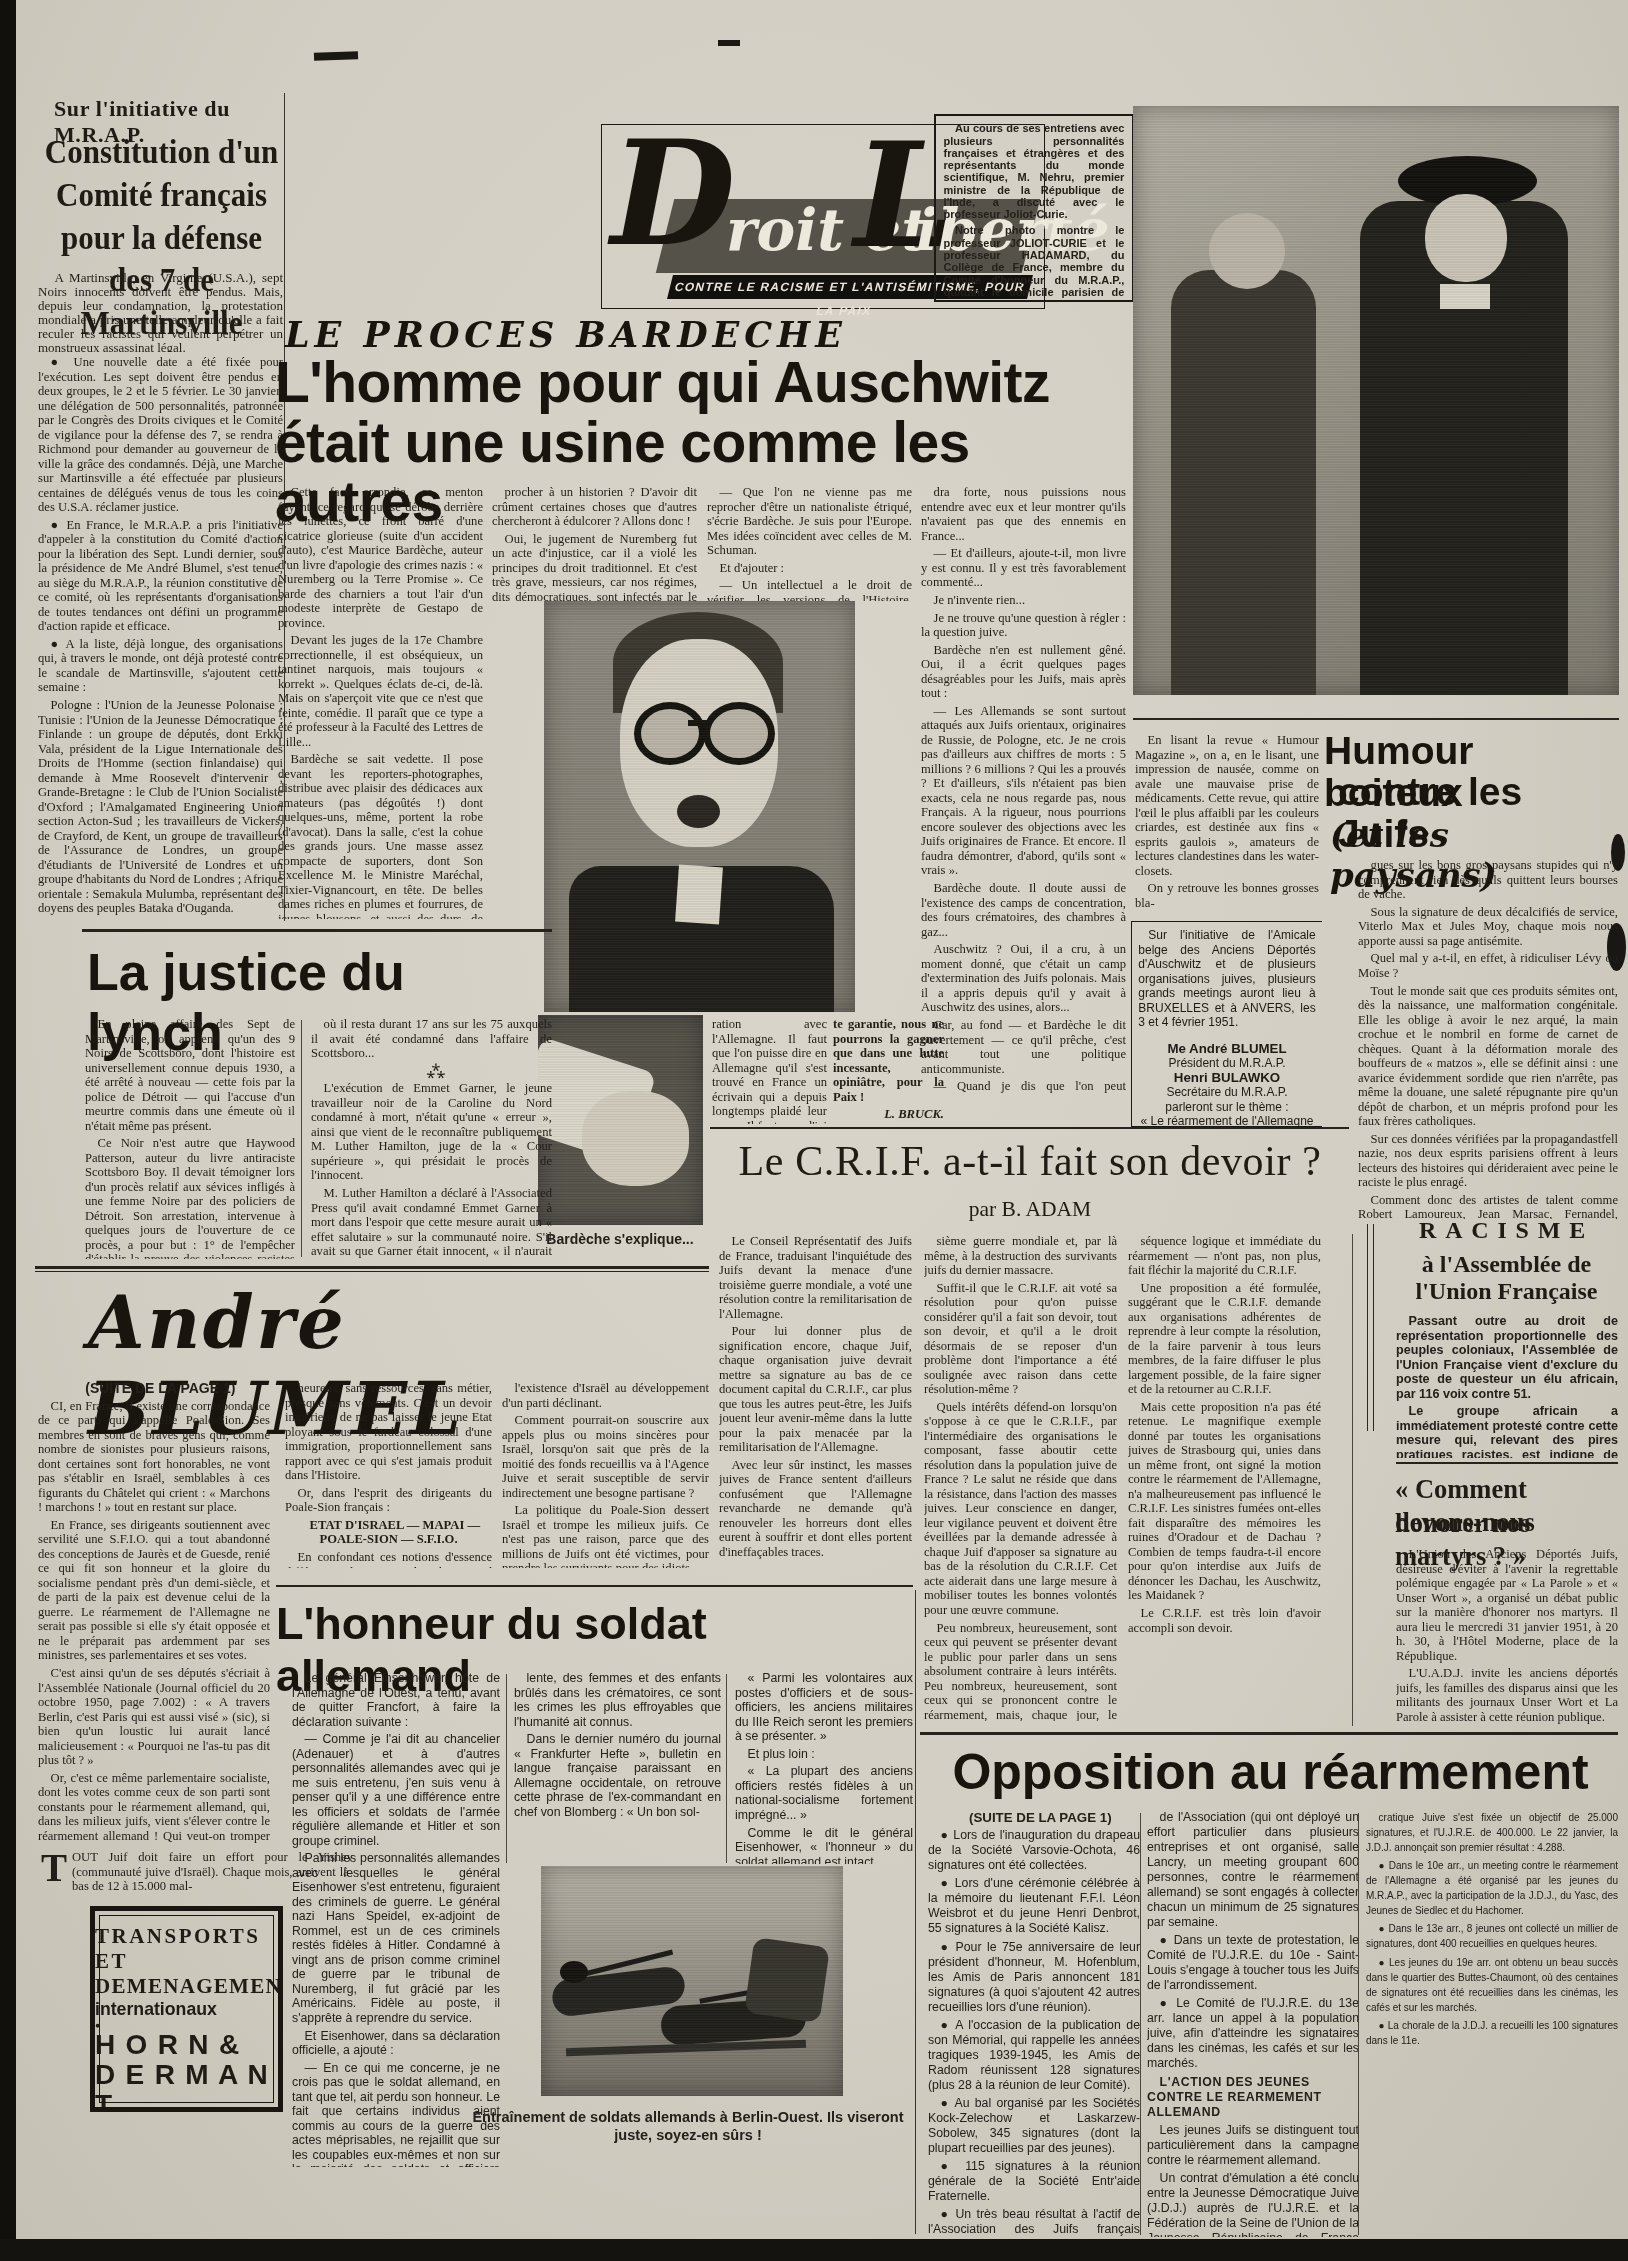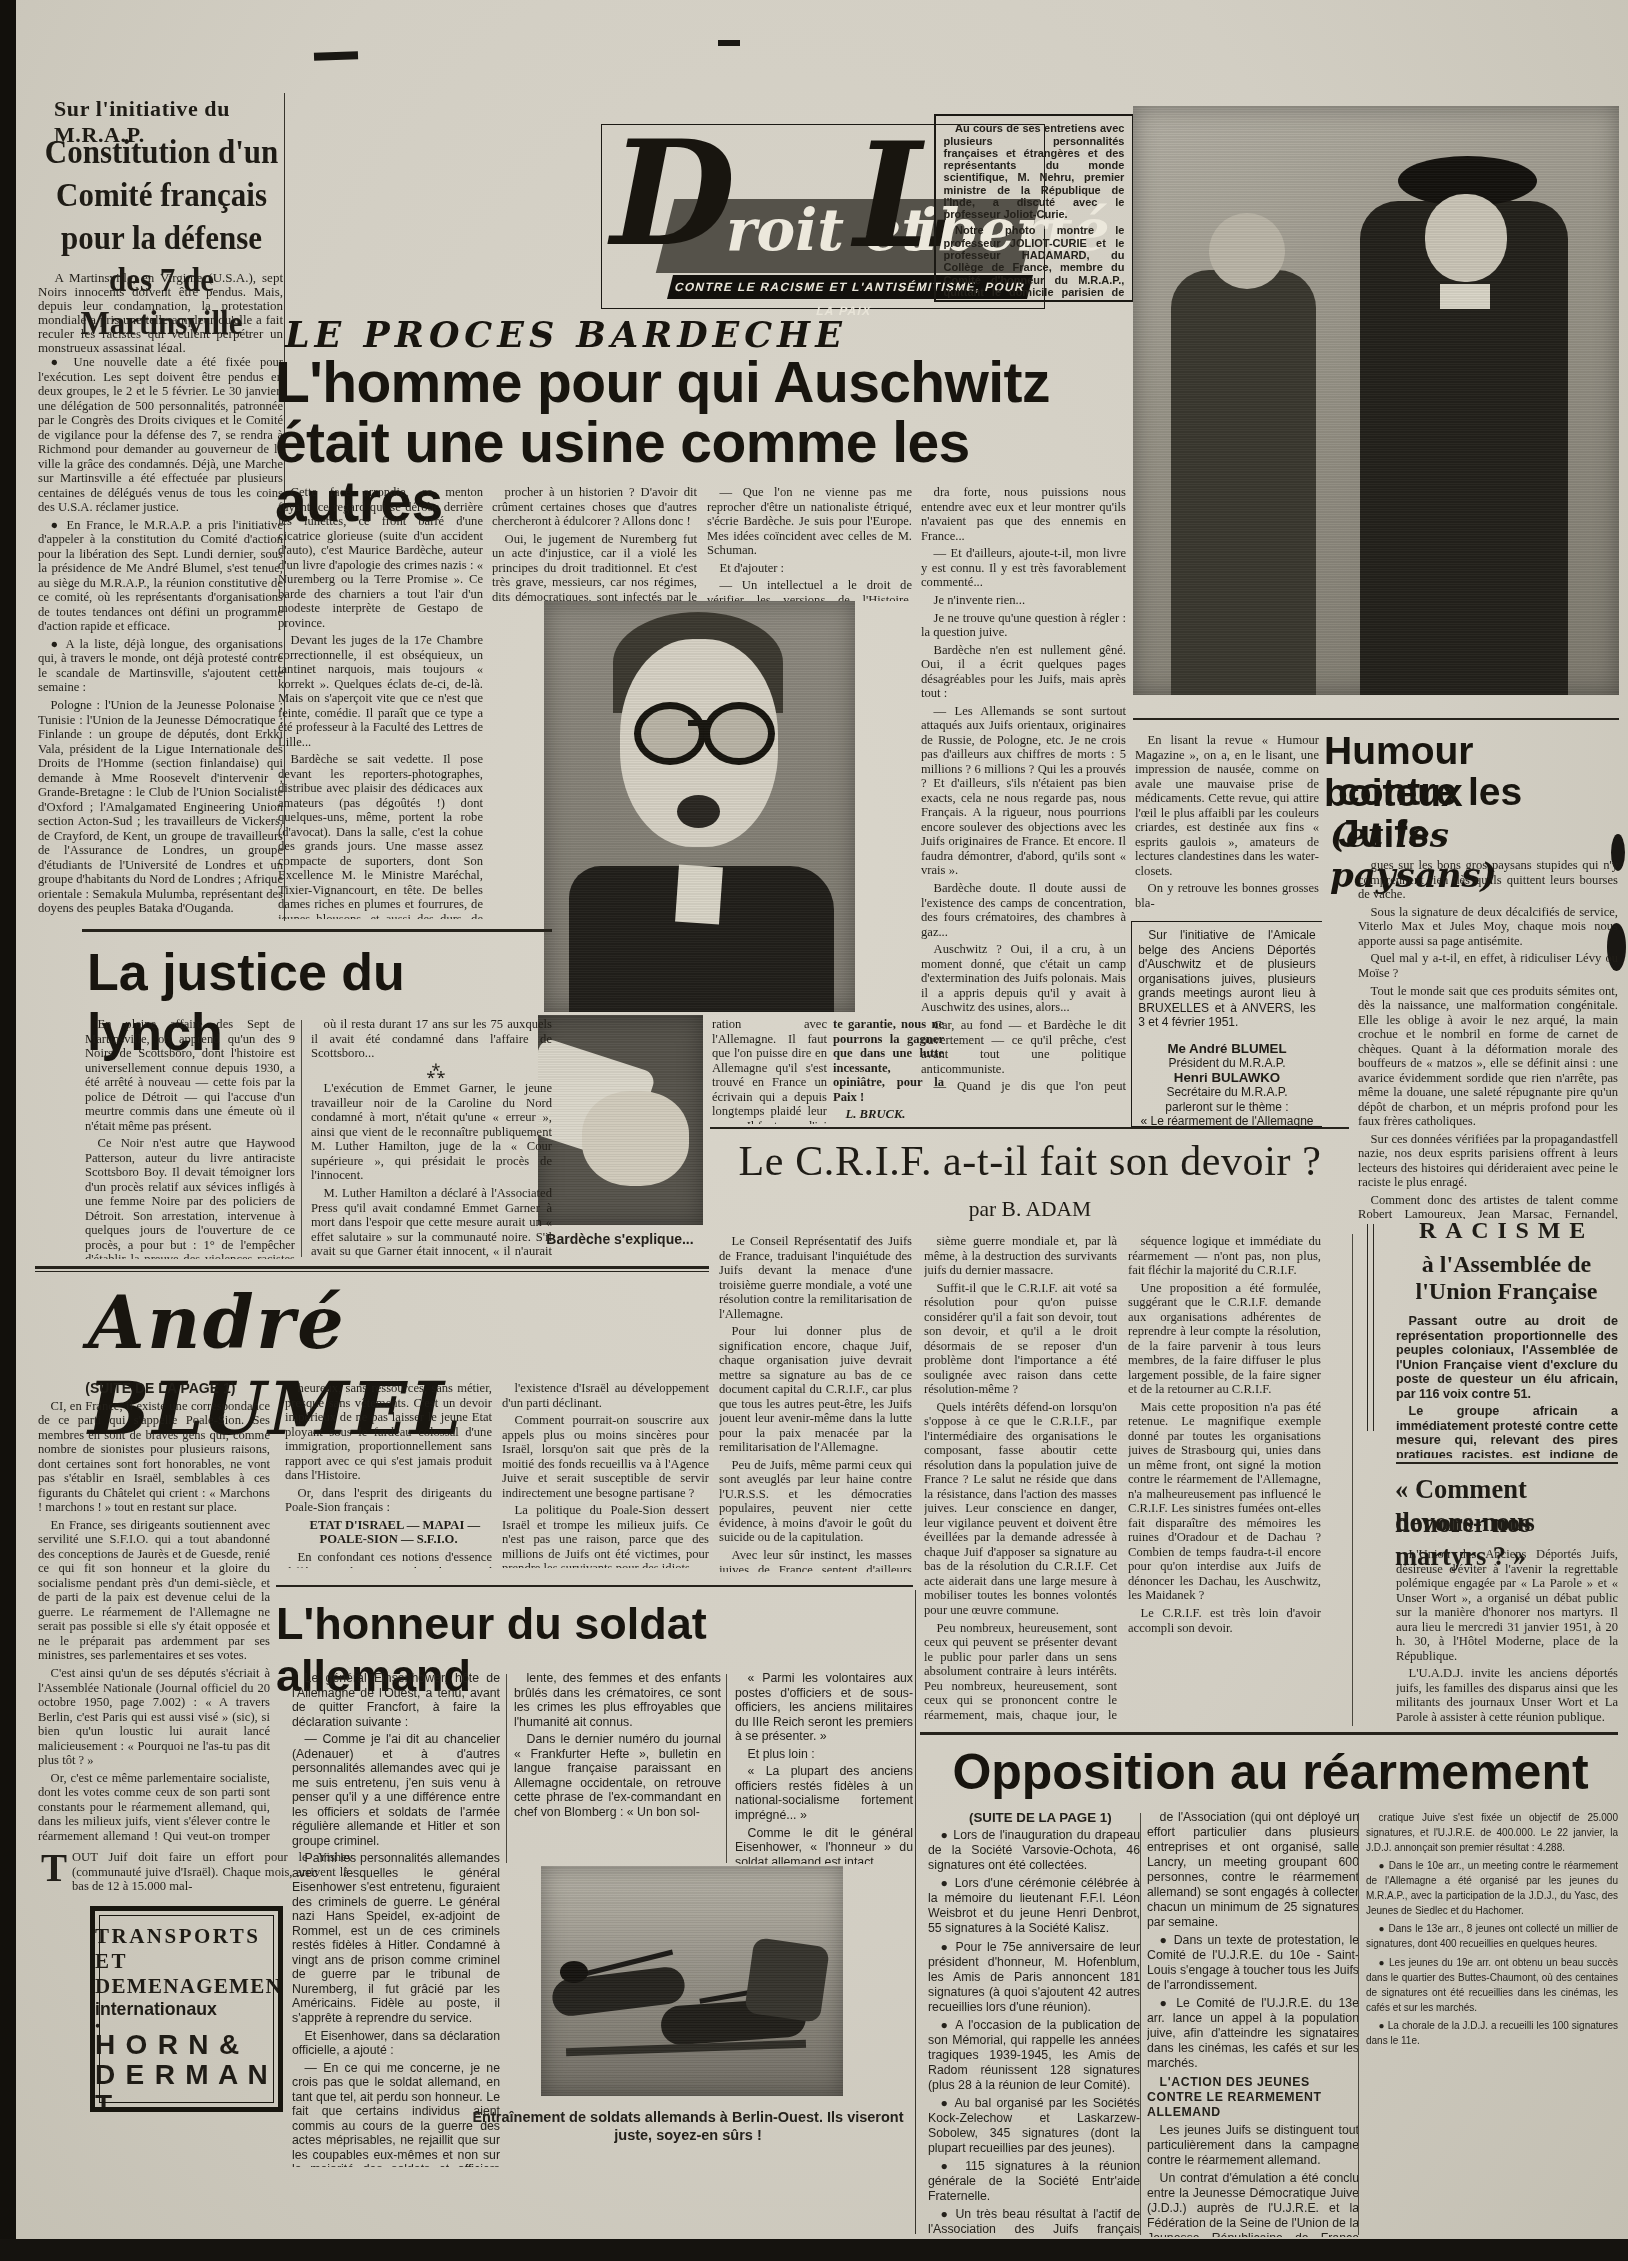--- a/index.html
+++ b/index.html
@@ -16,21 +16,21 @@
   .lightsans{font-weight:normal;}
   .center{text-align:center;}
   .hrule{position:absolute;background:#26231c;}
   .vrule{position:absolute;background:#37342c;}
   .photo{position:absolute;overflow:hidden;box-shadow:inset 0 0 25px rgba(0,0,0,.35);}
   .grain{position:absolute;left:0;top:0;right:0;bottom:0;
          background:repeating-linear-gradient(0deg, rgba(0,0,0,.05) 0 1.3px, rgba(255,255,255,.03) 1.3px 2.5px);}
   .headline-sans{font-family:"Liberation Sans",sans-serif;font-weight:bold;color:#18150f;}
   .headline-serif-it{font-family:"DejaVu Serif","Liberation Serif",serif;font-style:italic;font-weight:bold;color:#18150f;}
   .caption{font-family:"Liberation Sans",sans-serif;font-weight:bold;text-align:center;color:#24211b;}
-  .sig{text-align:left;font-weight:bold;font-style:italic;}
+  .sig{text-align:right;font-weight:bold;font-style:italic;}
   .dropcap{float:left;font-size:39px;line-height:34px;font-weight:bold;margin:1.3px 5px 0 0;font-family:"Liberation Serif",serif;}
   .sep{text-align:center;font-size:16.4px;letter-spacing:3.8px;text-indent:0;}
   .subhead{font-weight:bold;text-indent:0;text-align:left;letter-spacing:0.6px;}
   .centerline{text-align:center;text-indent:0;font-weight:bold;}
 </style>
 </head>
 <body>
 
 <div id="page">
 
@@ -195,21 +195,20 @@
     <p>L'Union des Anciens Déportés Juifs, désireuse d'éviter à l'avenir la regrettable polémique engagée par « La Parole » et « Unser Wort », a organisé un débat public sur la manière d'honorer nos martyrs. Il aura lieu le mercredi 31 janvier 1951, à 20 h. 30, à l'Hôtel Moderne, place de la République.</p>
     <p>L'U.A.D.J. invite les anciens déportés juifs, les familles des disparus ainsi que les militants des journaux Unser Wort et La Parole à assister à cette réunion publique.</p>
   </div>
 
   <div class="hrule" style="left:710px;top:1127px;width:639px;height:1.9px"></div>
   <div class="abs serif center" style="left:712px;top:1137px;width:636px;font-size:42px;letter-spacing:0.6px">Le C.R.I.F. a-t-il fait son devoir ?</div>
   <div class="abs serif center" style="left:712px;top:1197px;width:636px;font-size:21.5px">par B. ADAM</div>
   <div class="col" style="left:719px;top:1234px;width:193px;height:338px">
       <p>Le Conseil Représentatif des Juifs de France, traduisant l'inquiétude des Juifs devant la menace d'une troisième guerre mondiale, a voté une résolution contre la remilitarisation de l'Allemagne.</p>
       <p>Pour lui donner plus de signification encore, chaque Juif, chaque organisation juive devrait mettre sa signature au bas de ce document capital du C.R.I.F., car plus que tous les autres peut-être, les Juifs jouent leur avenir-même dans la lutte pour la paix menacée par la remilitarisation de l'Allemagne.</p>
-      <p>Peu de Juifs, même parmi ceux qui sont aveuglés par leur haine contre l'U.R.S.S. et les démocraties populaires, peuvent nier cette évidence, à moins d'avoir le goût du suicide ou de la capitulation.</p>
       <p>Avec leur sûr instinct, les masses juives de France sentent d'ailleurs confusément que l'Allemagne revancharde ne demande qu'à renouveler les horreurs dont elles eurent à souffrir et dont elles portent d'ineffaçables traces.</p>
     </div>
   <div class="col" style="left:924px;top:1234px;width:193px;height:487px">
       <p>sième guerre mondiale et, par là même, à la destruction des survivants juifs du dernier massacre.</p>
       <p>Suffit-il que le C.R.I.F. ait voté sa résolution pour qu'on puisse considérer qu'il a fait son devoir, tout son devoir, et qu'il a le droit désormais de se reposer d'un problème dont l'importance a été soulignée avec raison dans cette résolution-même ?</p>
       <p>Quels intérêts défend-on lorsqu'on s'oppose à ce que le C.R.I.F., par l'intermédiaire des organisations le composant, fasse aboutir cette résolution dans la population juive de France ? Le salut ne réside que dans la résistance, dans l'action des masses juives. Leur conscience en danger, leur vigilance peuvent et doivent être éveillées par la demande adressée à chaque Juif d'apposer sa signature au bas de la résolution du C.R.I.F. Cet acte aiderait dans une large mesure à mobiliser toutes les bonnes volontés pour une œuvre commune.</p>
       <p>Peu nombreux, heureusement, sont ceux qui peuvent se présenter devant le public pour parler dans un sens absolument contraire à leurs intérêts. Peu nombreux, heureusement, sont ceux qui se prononcent contre le réarmement, mais, chaque jour, le soutiennent en même temps...</p>
     </div>
   <div class="col" style="left:1128px;top:1234px;width:193px;height:496px">
       <p>séquence logique et immédiate du réarmement — n'ont pas, non plus, fait fléchir la majorité du C.R.I.F.</p>

